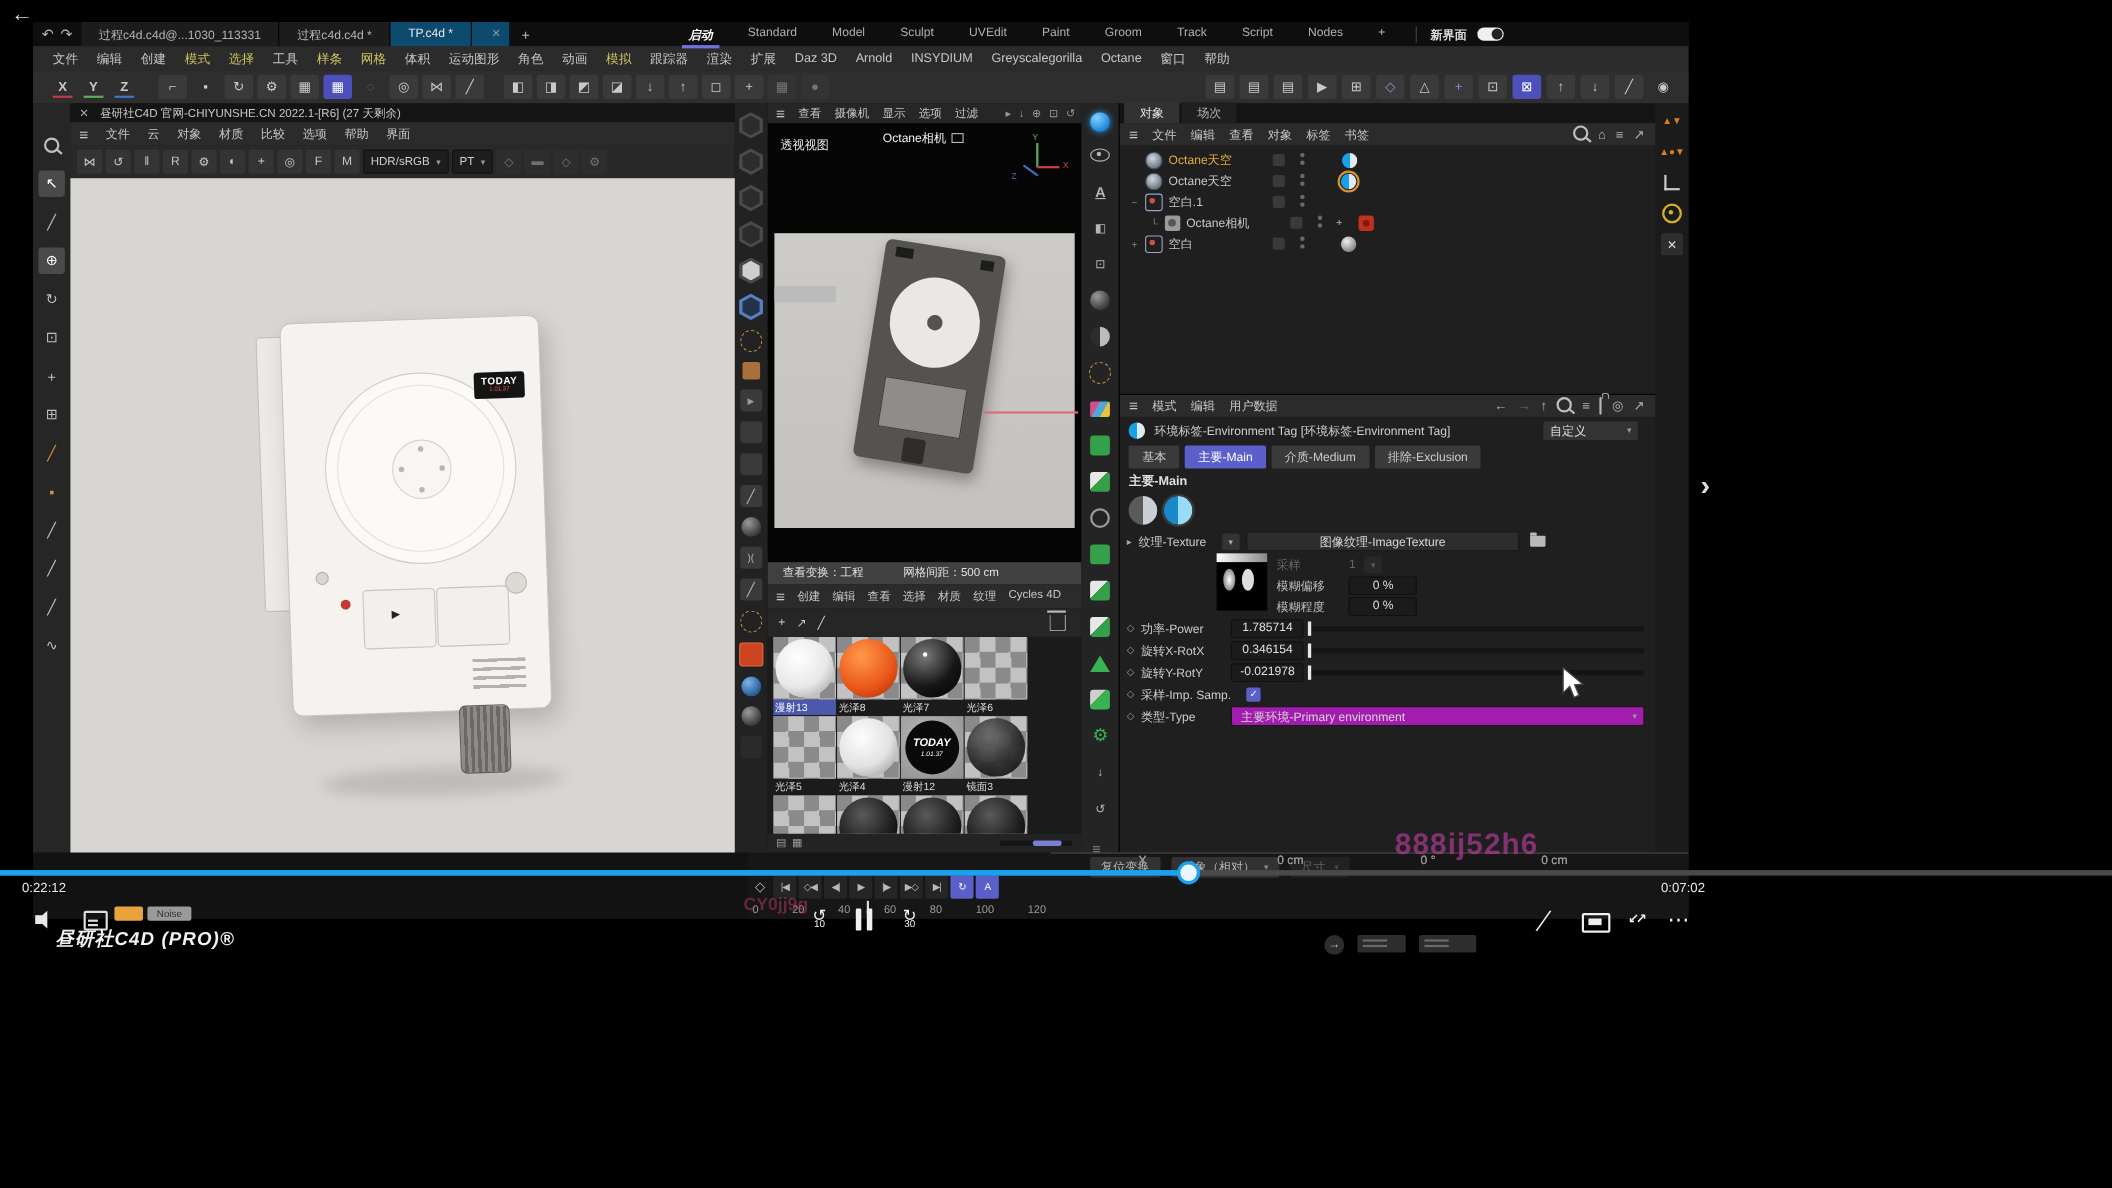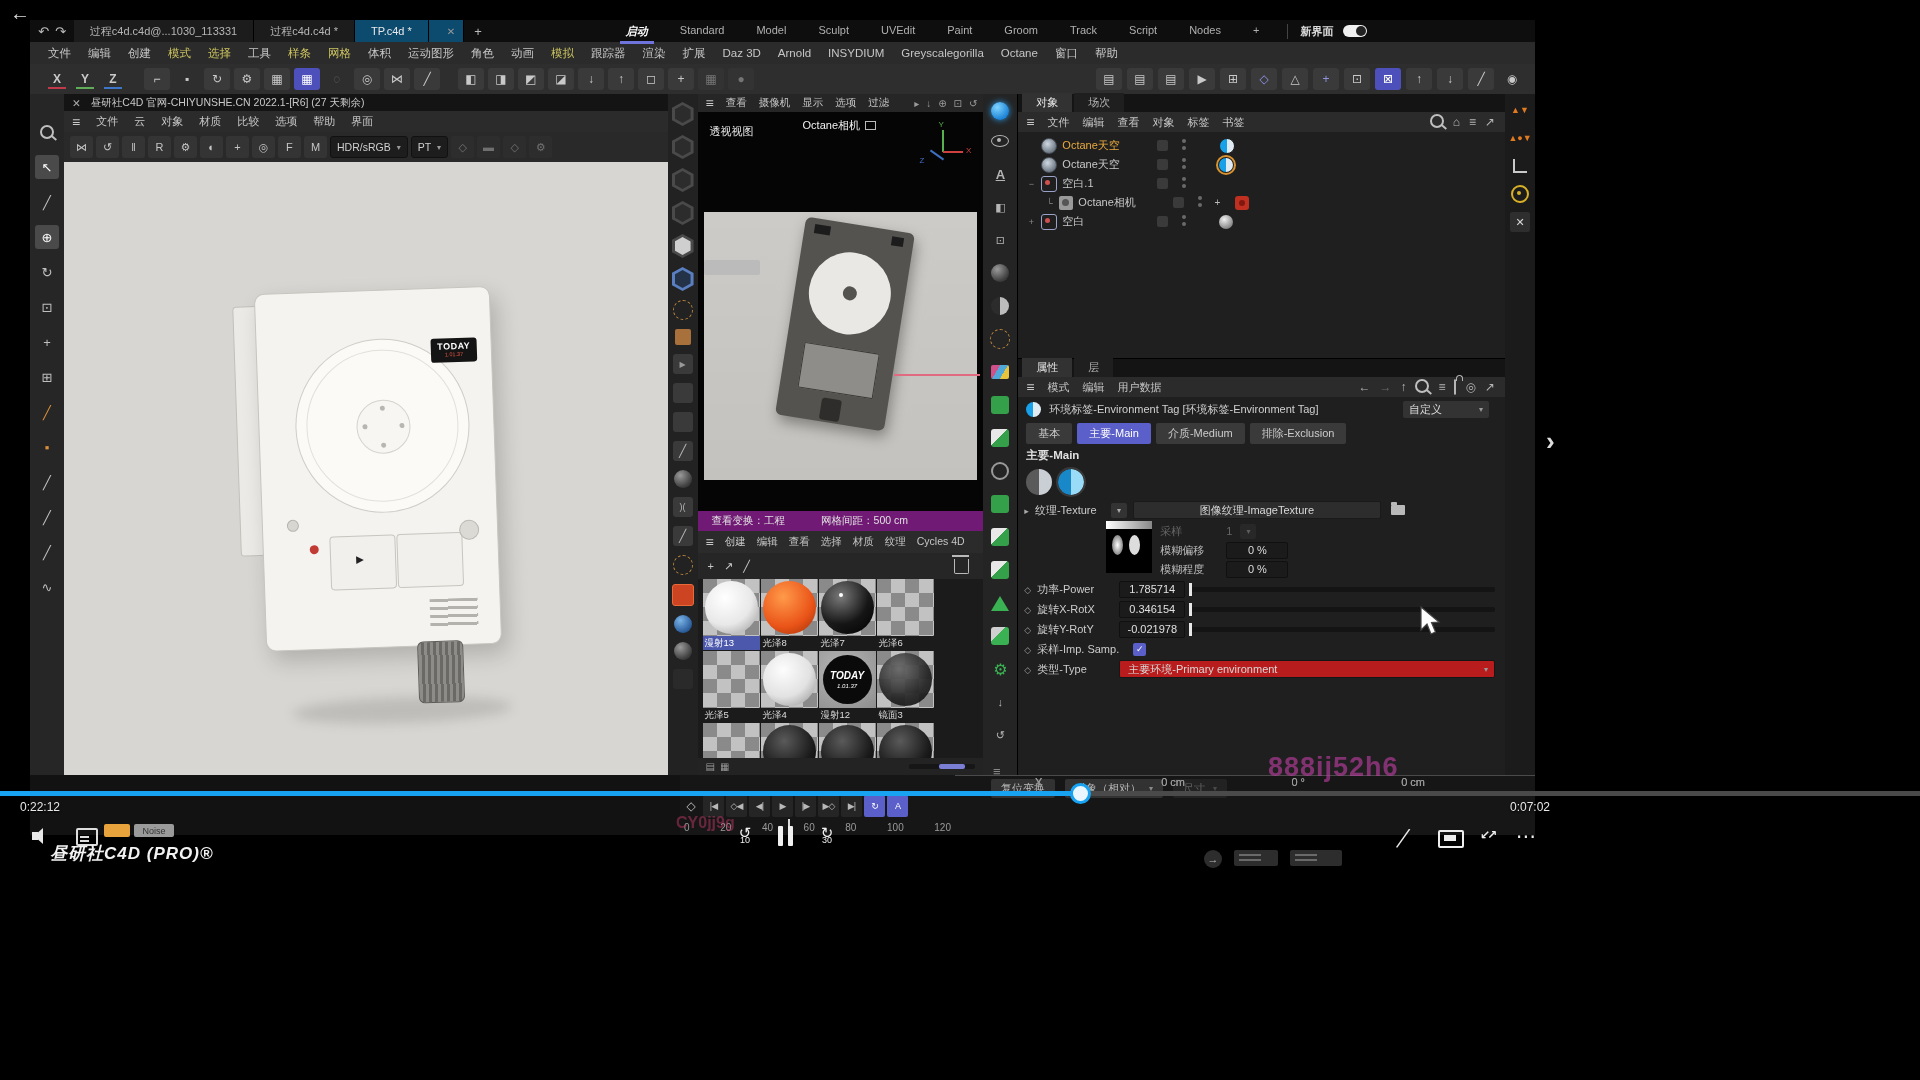--- a/index.html
+++ b/index.html
@@ -156,21 +156,21 @@
   #tooltip{position:absolute;left:6px;top:148px;width:56px;height:15px;background:#b9b9b9;border-radius:2px;opacity:.9;z-index:3;}
   #mdev{position:absolute;left:92px;top:112px;width:110px;height:200px;transform:rotate(9deg);z-index:2;}
   #mdev .mb{position:absolute;inset:0;background:#55534f;border-radius:6px;box-shadow:3px 6px 14px rgba(0,0,0,.35);}
   #mdev .md{position:absolute;left:14px;top:28px;width:82px;height:82px;border-radius:50%;background:#e9e8e4;}
   #mdev .md:after{content:"";position:absolute;left:34px;top:34px;width:14px;height:14px;border-radius:50%;background:#55534f;}
   #mdev .ms{position:absolute;left:18px;top:124px;width:74px;height:44px;background:#8f8d89;border:1px solid #3a3a38;}
   #mdev .mtop{position:absolute;left:10px;top:6px;width:16px;height:9px;background:#1c1c1c;}
   #mdev .mtop2{position:absolute;right:10px;top:6px;width:12px;height:9px;background:#1c1c1c;}
   #mdev .mknob{position:absolute;left:44px;top:176px;width:20px;height:22px;background:#2e2d2b;border-radius:3px;}
   #redline{position:absolute;left:196px;top:262px;width:86px;height:1.5px;background:#e06a80;z-index:2;}
-  #mstatus{height:20px;background:#701a75;display:flex;align-items:center;font-size:10.5px;color:#e0e0e0;gap:36px;padding-left:14px;}
+  #mstatus{height:20px;background:#404040;display:flex;align-items:center;font-size:10.5px;color:#e0e0e0;gap:36px;padding-left:14px;}
   #matmenu{height:22px;background:#2b2b2b;display:flex;align-items:center;gap:11px;padding-left:8px;font-size:10.5px;color:#c6c6c6;}
   #mattools{height:26px;background:#262626;display:flex;align-items:center;gap:10px;padding-left:10px;color:#c9c9c9;}
   #mattools .trash{margin-left:auto;margin-right:14px;width:13px;height:14px;border:1.5px solid #b9b9b9;border-top:none;border-radius:0 0 2px 2px;position:relative;}
   #mattools .trash:before{content:"";position:absolute;left:-3px;top:-4px;width:17px;height:2px;background:#b9b9b9;}
   #matgrid{height:179px;background:#1b1b1b;position:relative;overflow:hidden;display:flex;flex-wrap:wrap;align-content:flex-start;padding-left:5px;gap:1px;}
   .mat{width:57px;}
   .mthumb{width:57px;height:57px;background:repeating-conic-gradient(#c2c2c2 0% 25%,#8a8a8a 0% 50%) 0 0/28px 28px;position:relative;overflow:hidden;}
   .mthumb:after{position:absolute;inset:0;content:"";}
   .m-white .mthumb:after{background:radial-gradient(circle at 38% 32%,#ffffff,#e8e8e8 55%,#b0b0b0 85%);border-radius:0;}
   .m-white .mthumb:after,.m-orange .mthumb:after,.m-black .mthumb:after,.m-white2 .mthumb:after,.m-mirror .mthumb:after,.m-dark .mthumb:after{
@@ -272,21 +272,21 @@
   
   .arow{height:20px;display:flex;align-items:center;gap:6px;padding-left:6px;font-size:11px;color:#ccc;}
   .adia:before{content:"◇";color:#9a9a9a;font-size:9px;}
   .albl{width:76px;}
   .aval{width:64px;height:15px;background:#1b1b1b;border:1px solid #101010;border-radius:2px;display:flex;align-items:center;justify-content:center;color:#e0e0e0;}
   .atrack{flex:1;height:5px;background:#141414;border-radius:2px;margin-right:10px;position:relative;}
   .afill{height:5px;background:#8589dc;border-radius:2px;position:relative;}
   .afill:after{content:"";position:absolute;right:-1px;top:-4px;width:3px;height:13px;background:#e8e8e8;}
   #improw .cb{width:13px;height:13px;background:#5b5fc9;border-radius:2px;display:flex;align-items:center;justify-content:center;color:#fff;font-size:9px;}
   #improw .cb:after{content:"✓";}
-  #typefield{flex:1;height:16px;background:#b91c1c;border:1px solid #161616;border-radius:2px;display:flex;align-items:center;padding:0 8px;color:#d8d8d8;margin-right:10px;position:relative;}
+  #typefield{flex:1;height:16px;background:#a21caf;border:1px solid #161616;border-radius:2px;display:flex;align-items:center;padding:0 8px;color:#d8d8d8;margin-right:10px;position:relative;}
   #typefield:after{content:"▾";position:absolute;right:6px;font-size:8px;color:#999;}
   #aorow{height:22px;display:flex;align-items:center;gap:6px;padding-left:6px;color:#e8e8e8;font-size:11px;font-weight:bold;}
   
   #rdock{width:30px;background:#1b1b1b;display:flex;flex-direction:column;align-items:center;padding-top:6px;gap:8px;}
   .rd{width:20px;height:20px;display:flex;align-items:center;justify-content:center;font-size:11px;color:#d8d8d8;}
   .rd.or{color:#e07a20;font-size:9px;line-height:1;display:flex;flex-direction:column;}
   .rd .tgt{width:14px;height:14px;border:2px solid #d8b028;border-radius:50%;position:relative;}
   .rd .tgt:after{content:"";position:absolute;left:4px;top:4px;width:4px;height:4px;border-radius:50%;background:#d8b028;}
   .rd.xbox{background:#2e2e2e;border-radius:2px;font-weight:bold;}
   .rd .lbr{width:12px;height:12px;border-left:2px solid #c9c9c9;border-bottom:2px solid #c9c9c9;}
@@ -1025,25 +1025,20 @@
                 <span class="oname">空白</span>
                 <span class="oed"></span>
                 <span class="ochk"></span>
                 <span class="oxtra"></span>
                 <span class="otag"></span>
               </div>
             </div>
         </div>
 
         <div id="attr">
-          <div class="ptabs">
-
-          <span class="ptab active">属性</span>
-              <span class="ptab">层</span>
-            </div>
           <div class="pmenu">
             <span class="burger"></span>
             <span style="display:flex;gap:13px">
 
             <span>模式</span>
                 <span>编辑</span>
                 <span>用户数据</span>
               </span>
             <span class="ricons">
 

